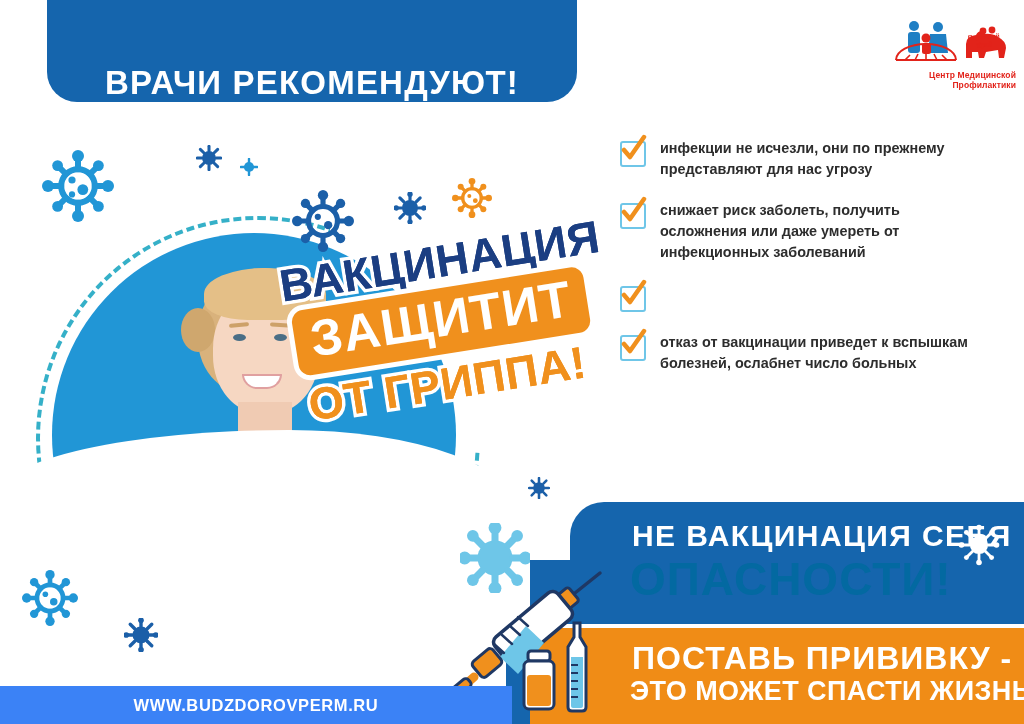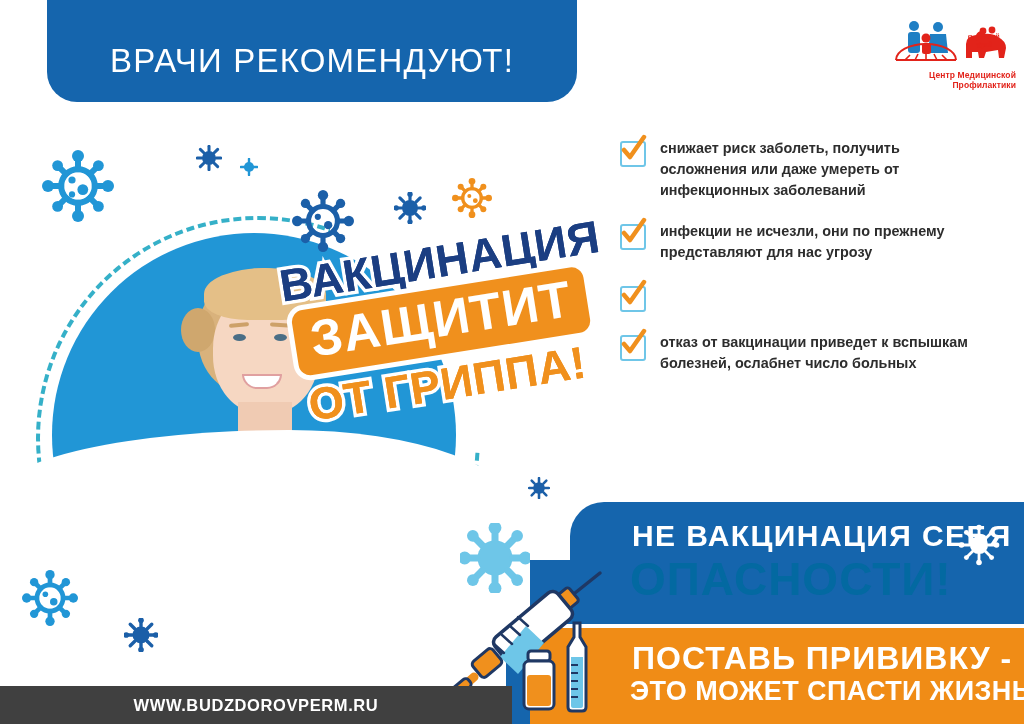--- a/index.html
+++ b/index.html
@@ -6,22 +6,22 @@
   body{width:1024px;height:724px;font-family:"Liberation Sans",sans-serif;overflow:hidden;}
   #poster{position:relative;width:1024px;height:724px;background:#ffffff;overflow:hidden;}
 
   
   .header-banner{
     position:absolute;left:47px;top:-24px;width:530px;height:126px;
     background:#1565ad;border-radius:0 0 30px 30px;
     display:flex;align-items:flex-end;justify-content:center;
   }
   .header-banner .htxt{
-    color:#ffffff;font-size:33px;font-weight:normal;letter-spacing:1.2px;
-    padding-bottom:22px;white-space:nowrap;
+    color:#ffffff;font-size:33px;font-weight:bold;letter-spacing:1.2px;
+    white-space:nowrap;
   }
 
   
   .logo{position:absolute;left:888px;top:14px;width:128px;height:80px;}
   .logo .logo-line{
     position:absolute;left:0;width:128px;text-align:right;
     color:#e2231a;font-weight:bold;font-size:8.5px;letter-spacing:.1px;
   }
   .logo .l1{top:56px;} .logo .l2{top:66px;}
   .logo .region{
@@ -107,21 +107,21 @@
   .orange-left{position:absolute;left:530px;top:628px;width:44px;height:96px;background:#f08c16;}
   .blue-left-bottom{position:absolute;left:506px;top:628px;width:28px;height:96px;background:#1565ad;}
   .divider-line{position:absolute;left:530px;top:624px;width:494px;height:4px;background:#ffffff;}
 
   .t1{position:absolute;left:632px;top:519px;font-size:30px;font-weight:bold;color:#ffffff;letter-spacing:1.4px;white-space:nowrap;}
   .t2{position:absolute;left:630px;top:552px;font-size:46px;font-weight:bold;color:#0369a1;letter-spacing:1px;white-space:nowrap;}
   .t3{position:absolute;left:632px;top:640px;font-size:32px;font-weight:bold;color:#ffffff;letter-spacing:1px;white-space:nowrap;}
   .t4{position:absolute;left:630px;top:676px;font-size:27px;font-weight:bold;color:#ffffff;letter-spacing:.4px;white-space:nowrap;}
 
   
-  .footer{position:absolute;left:0;top:686px;width:512px;height:38px;background:#404040;
+  .footer{position:absolute;left:0;top:686px;width:512px;height:38px;background:#3b82f6;
           display:flex;align-items:center;justify-content:center;}
   .footer .ftxt{color:#ffffff;font-size:16.5px;font-weight:bold;letter-spacing:.6px;}
 
   
   .virus{position:absolute;}
   .syringe{position:absolute;left:452px;top:565px;width:180px;height:150px;}
 </style>
 </head>
 <body>
 
@@ -195,29 +195,29 @@
     </div>
   </div>
 
   <div class="bullets">
     <div class="bullet">
       <span class="chk">
         <svg width="26" height="30" viewBox="0 0 26 30">
             <path d="M3 16 L9 23 L23 3" fill="none" stroke="#f0901d" stroke-width="4.5" stroke-linecap="round" stroke-linejoin="round"></path>
           </svg>
       </span>
-      <span class="btext">снижает риск заболеть, получить осложнения или даже умереть от инфекционных заболеваний</span>
+      <span class="btext">инфекции не исчезли, они по прежнему представляют для нас угрозу</span>
     </div>
     <div class="bullet">
       <span class="chk">
         <svg width="26" height="30" viewBox="0 0 26 30">
             <path d="M3 16 L9 23 L23 3" fill="none" stroke="#f0901d" stroke-width="4.5" stroke-linecap="round" stroke-linejoin="round"></path>
           </svg>
       </span>
-      <span class="btext">инфекции не исчезли, они по прежнему представляют для нас угрозу</span>
+      <span class="btext">снижает риск заболеть, получить осложнения или даже умереть от инфекционных заболеваний</span>
     </div>
     <div class="bullet">
       <span class="chk">
         <svg width="26" height="30" viewBox="0 0 26 30">
             <path d="M3 16 L9 23 L23 3" fill="none" stroke="#f0901d" stroke-width="4.5" stroke-linecap="round" stroke-linejoin="round"></path>
           </svg>
       </span>
     </div>
     <div class="bullet">
       <span class="chk">

